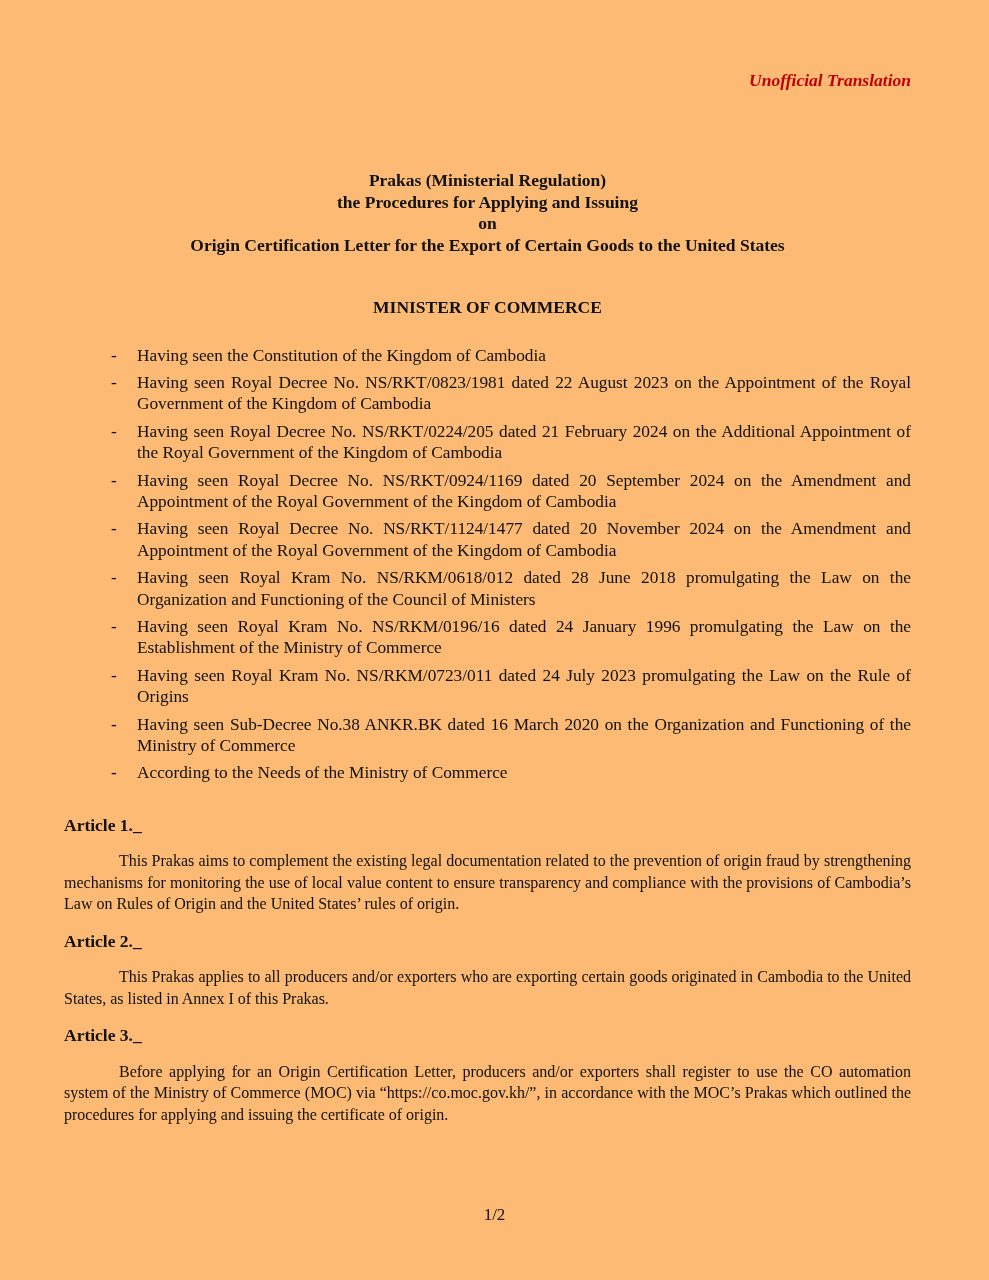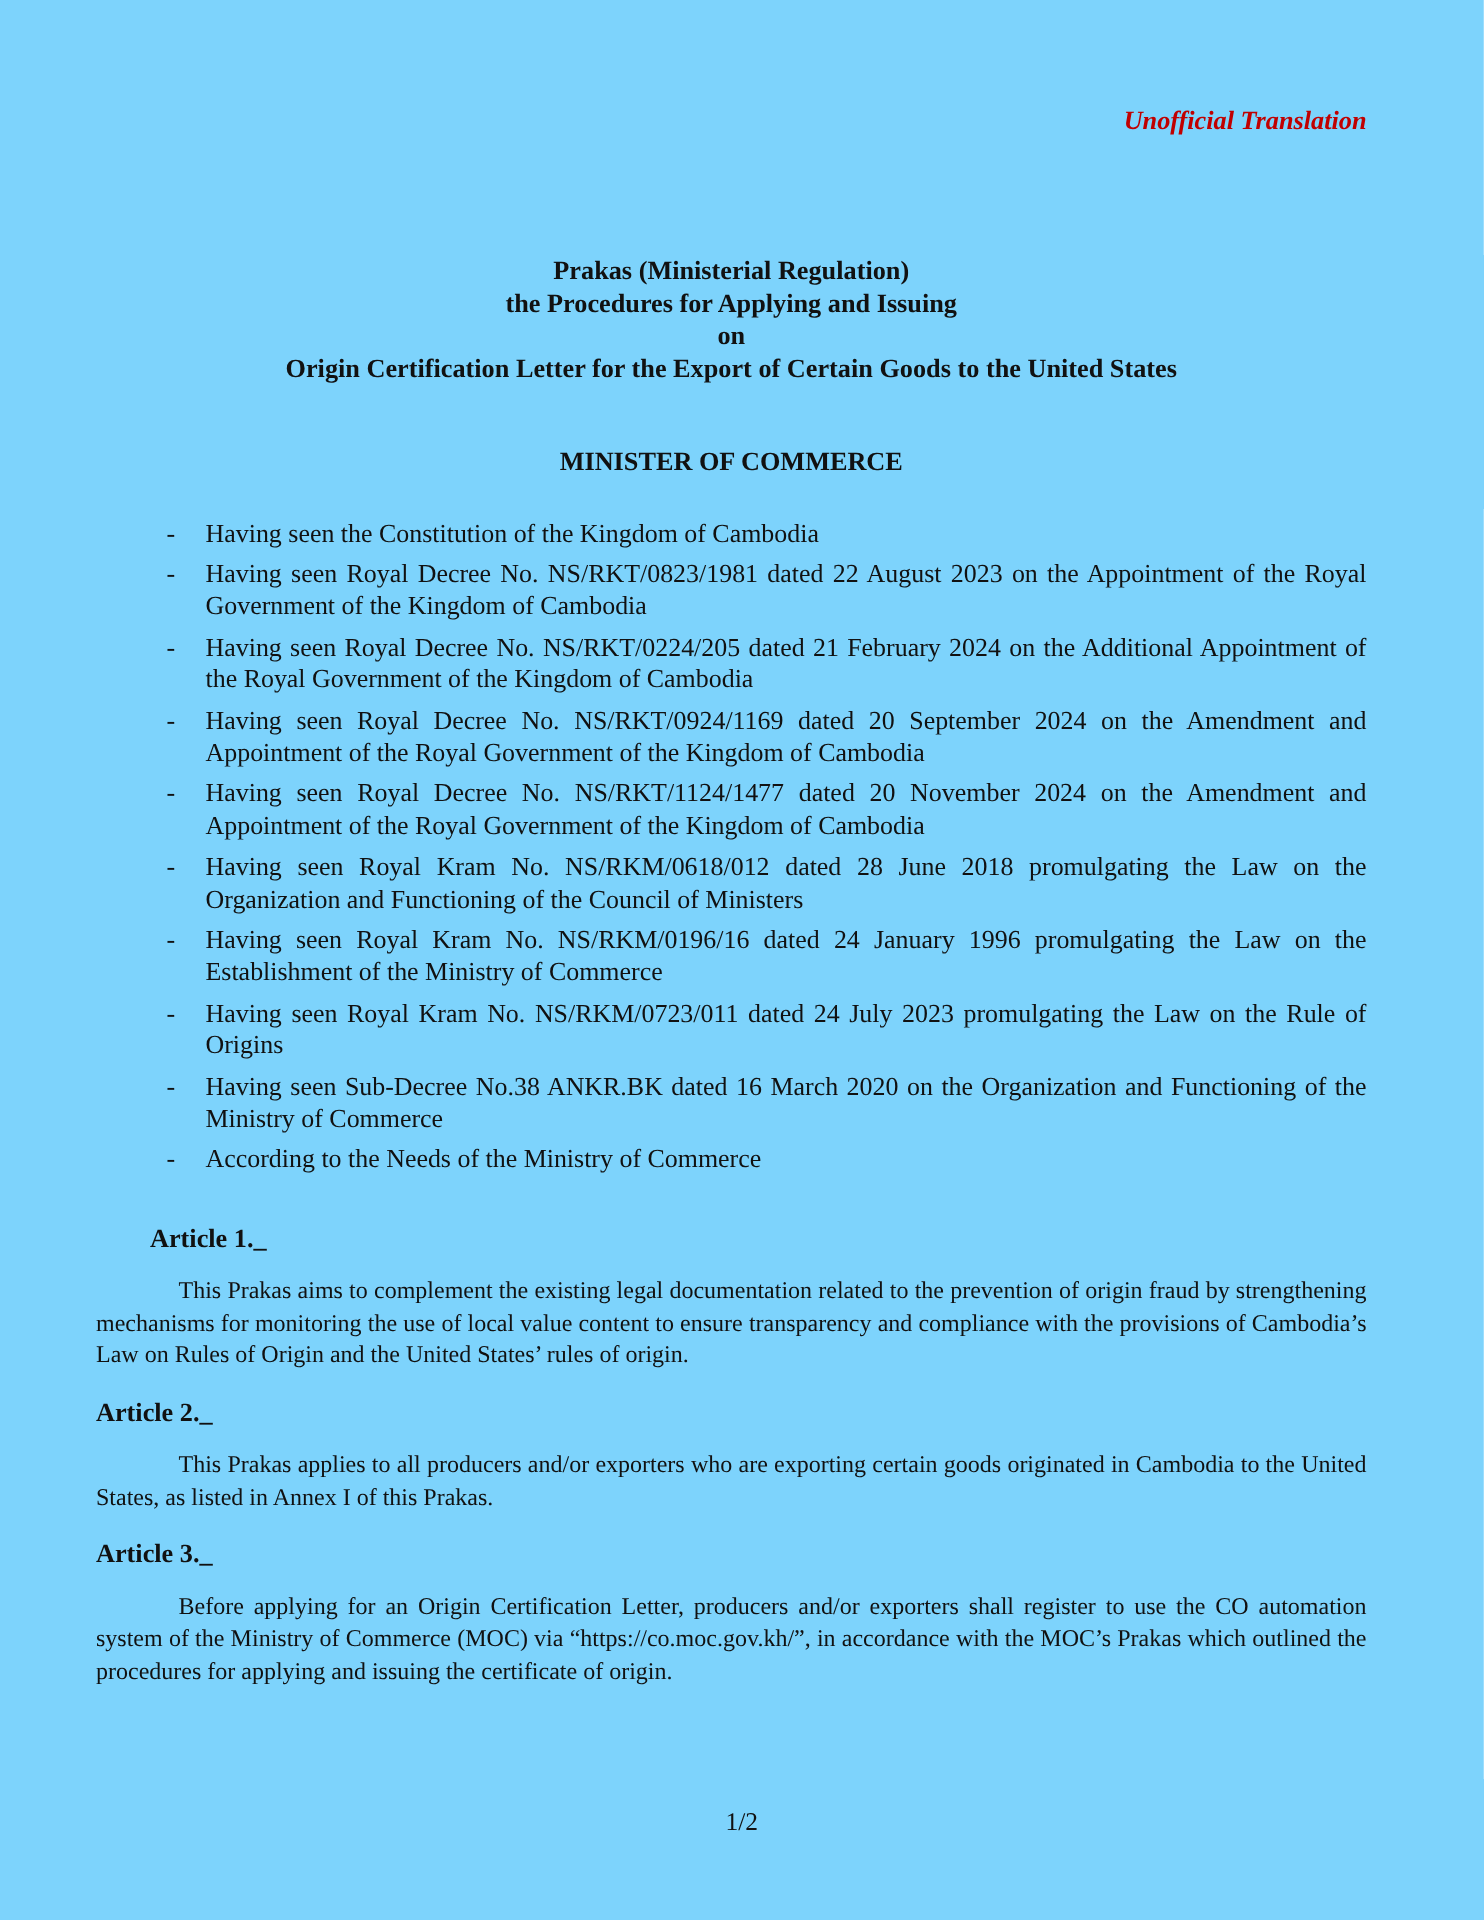--- a/index.html
+++ b/index.html
@@ -6,21 +6,21 @@
   body {
     width:989px; height:1280px;
     background:#ffffff;
     font-family:"Liberation Serif","DejaVu Serif",serif;
     color:#111111;
   }
   .page {
     position:relative;
     width:989px; height:1280px;
     overflow:hidden;
-    background:#7dd3fc;
+    background:#fdba74;
   }
   .translation-tag {
     position:absolute;
     top:70px; right:78px;
     color:#c00000;
     font-weight:bold;
     font-style:italic;
     font-size:17.5px;
   }
   .content {
@@ -67,21 +67,21 @@
     font-weight:bold;
     font-size:17.5px;
     line-height:21.5px;
   }
   .article-heading {
     font-weight:bold;
     font-size:17.5px;
     line-height:21.5px;
     margin-top:14px;
   }
-  .article-heading.first { margin-top:31px;margin-left:36px; }
+  .article-heading.first { margin-top:31px; }
   .article-paragraph {
     margin-top:14px;
     font-size:16px;
     line-height:21.5px;
     text-align:justify;
     text-indent:55px;
   }
   .page-number {
     position:absolute;
     top:1205px;

